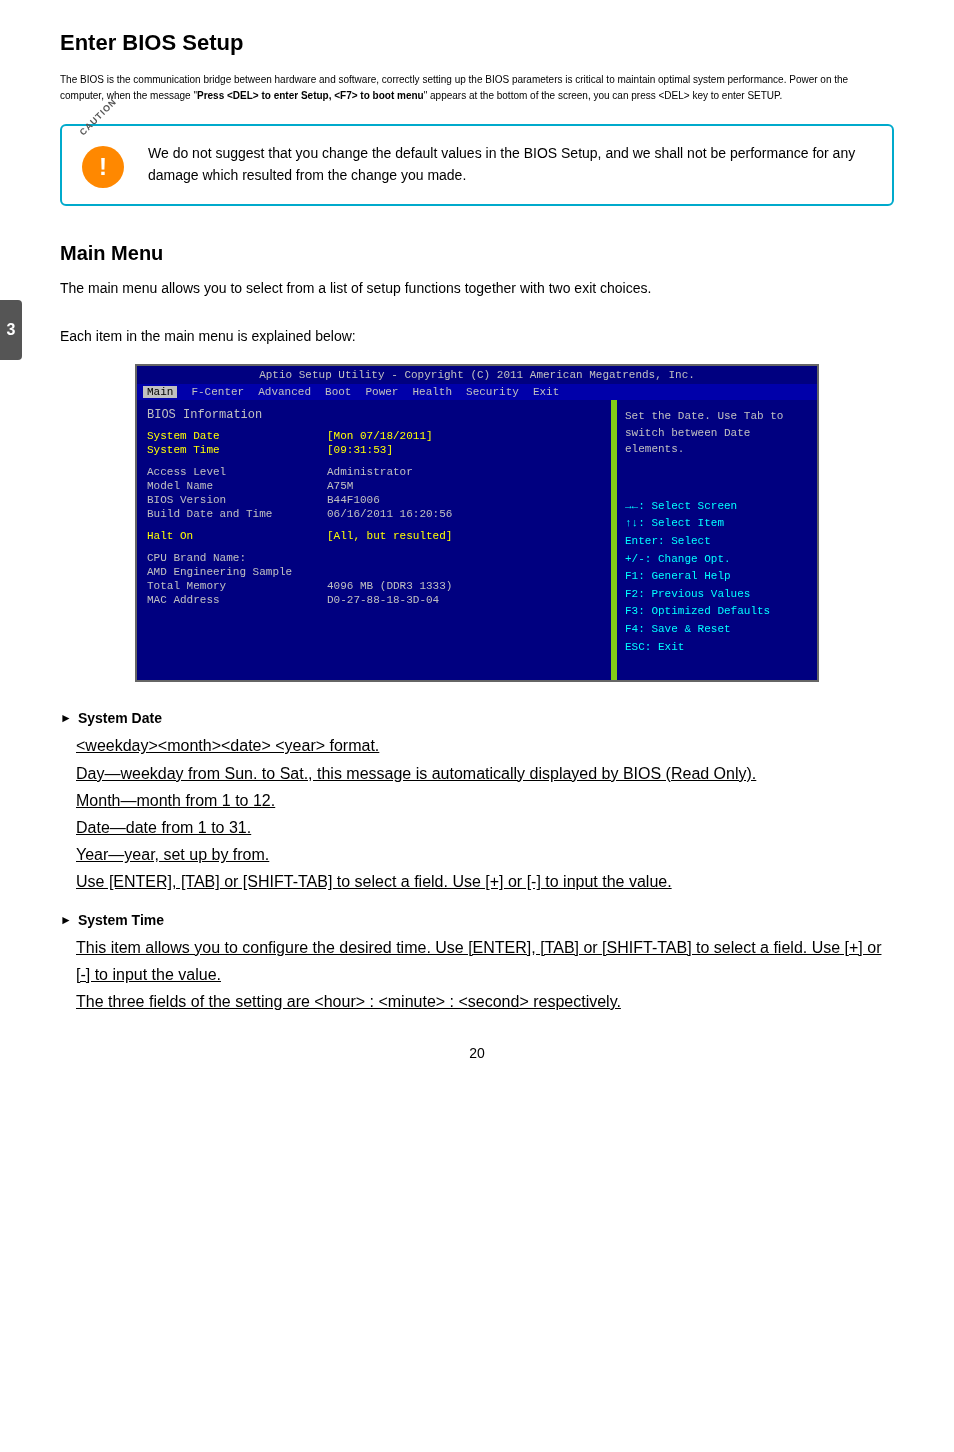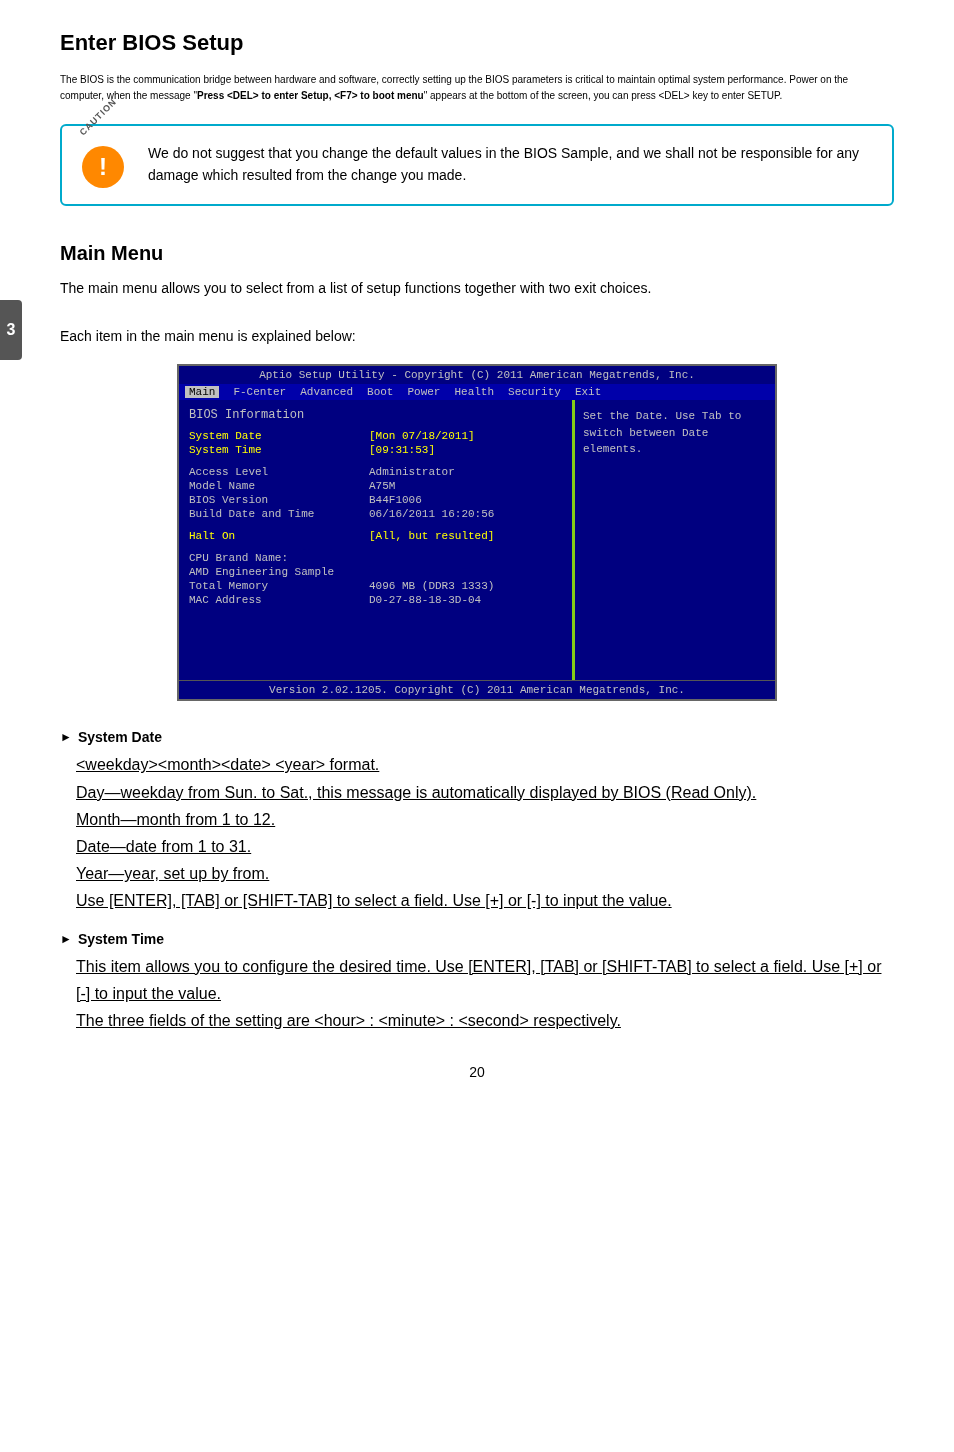--- a/index.html
+++ b/index.html
@@ -103,21 +103,21 @@
     }
 
     
     .bios-screen {
       background: #000080;
       color: #c0c0c0;
       font-family: 'Courier New', Courier, monospace;
       font-size: 12px;
       padding: 0;
       margin: 0 auto 28px auto;
-      width: 600px;
+      width: 684px;
       border: 2px solid #666;
     }
 
     .bios-title-bar {
       background: #000080;
       color: #c0c0c0;
       text-align: center;
       padding: 3px 6px;
       font-size: 11px;
     }
@@ -138,21 +138,21 @@
     }
 
     .bios-body {
       display: flex;
       min-height: 280px;
     }
 
     .bios-main {
       flex: 1;
       padding: 8px 10px;
-      border-right: 3px solid #84cc16;
+      border-right: 6px solid #84cc16;
     }
 
     .bios-sidebar {
       width: 200px;
       padding: 8px 8px;
       font-size: 11px;
       color: #c0c0c0;
     }
 
     .bios-section-title {
@@ -260,21 +260,21 @@
 
 <p class="intro-text">
   <span>The BIOS is the communication bridge between hardware and software, correctly setting up the BIOS parameters is critical to maintain optimal system performance. Power on the computer, when the message "</span><strong>Press &lt;DEL&gt; to enter Setup, &lt;F7&gt; to boot menu</strong><span>" appears at the bottom of the screen, you can press &lt;DEL&gt; key to enter SETUP.</span>
 </p>
 
 <div class="caution-box">
   <div class="caution-icon-wrap">
     <div class="caution-ribbon">CAUTION</div>
     <div class="caution-exclaim">!</div>
   </div>
-  <div class="caution-text">We do not suggest that you change the default values in the BIOS Sample, and we shall not be responsible for any damage which resulted from the change you made.</div>
+  <div class="caution-text">We do not suggest that you change the default values in the BIOS Setup, and we shall not be performance for any damage which resulted from the change you made.</div>
 </div>
 
 <h2>Main Menu</h2>
 
 <p class="main-menu-intro">
   <span>The main menu allows you to select from a list of setup functions together with two exit choices.</span><br>
   <br>
   <span>Each item in the main menu is explained below:</span>
 </p>
 
@@ -349,23 +349,33 @@
       </div>
     </div>
 
     <div class="bios-sidebar">
       <div class="bios-help-text">Set the Date. Use Tab to<br>switch between Date elements.</div>
       <div class="bios-spacer"></div>
       <div class="bios-spacer"></div>
       <div class="bios-spacer"></div>
       <div class="bios-spacer"></div>
       <div class="bios-spacer"></div>
+      <div class="bios-legend">
+        →←: Select Screen<br>
+        ↑↓: Select Item<br>
+        Enter: Select<br>
+        +/-: Change Opt.<br>
+        F1: General Help<br>
+        F2: Previous Values<br>
+        F3: Optimized Defaults<br>
+        F4: Save &amp; Reset<br>
+        ESC: Exit
+      </div>
     </div>
   </div>
-  <div class="bios-footer">Version 2.02.1205. Copyright (C) 2011 American Megatrends, Inc.</div>
 </div>
 
 <div class="section-item">
   <div class="section-item-title">
     <span class="arrow">►</span>
     <span>System Date</span>
   </div>
   <div class="section-item-body">
     <span>&lt;weekday&gt;&lt;month&gt;&lt;date&gt; &lt;year&gt; format.</span><br>
     <span>Day—weekday from Sun. to Sat., this message is automatically displayed by BIOS (Read Only).</span><br>

